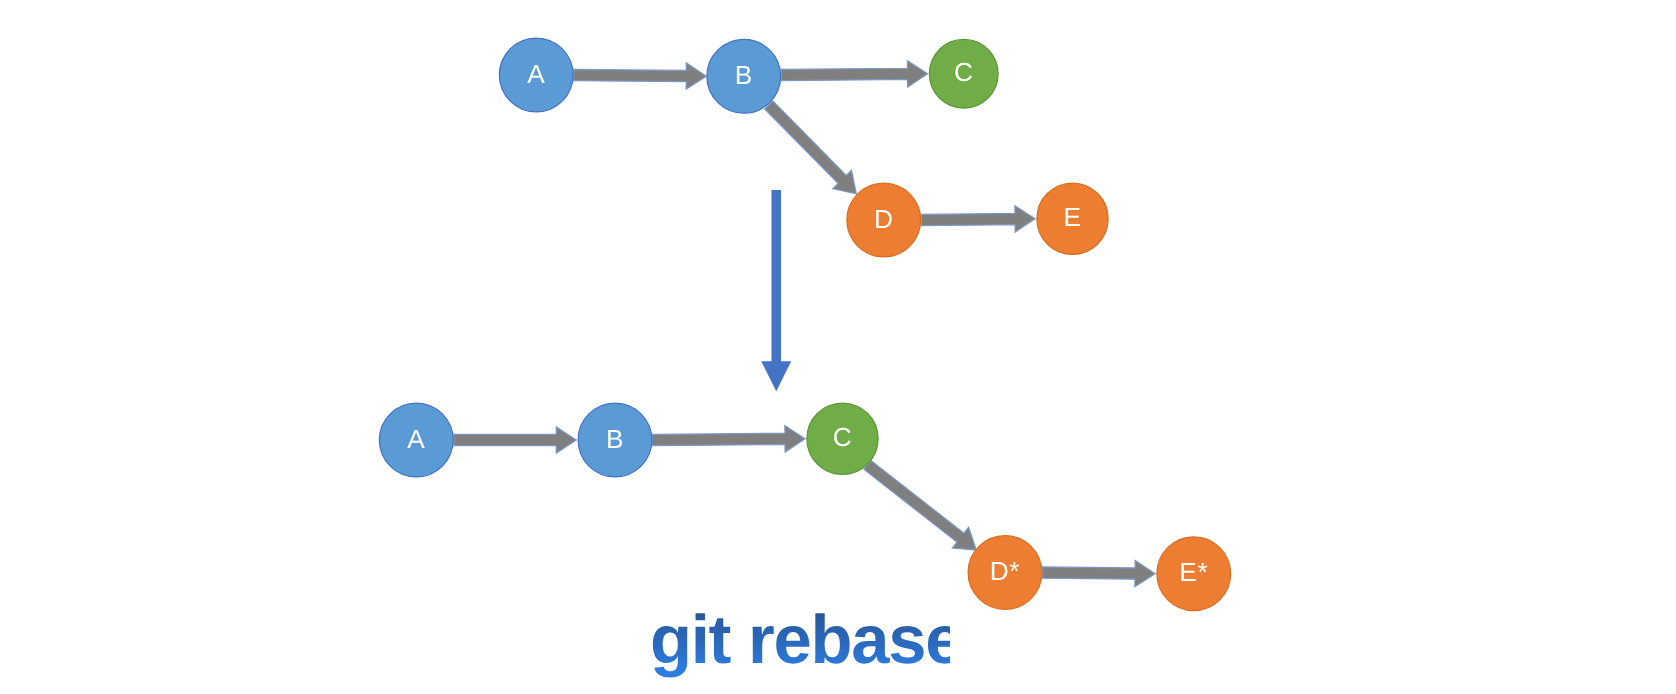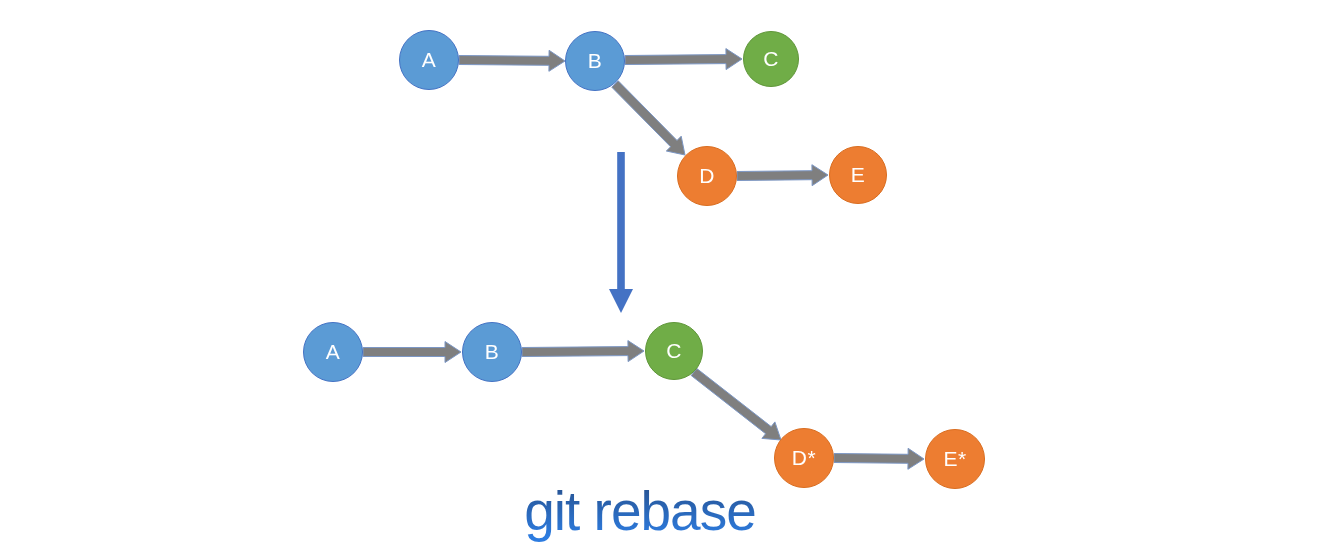--- a/index.html
+++ b/index.html
@@ -36,21 +36,21 @@
     box-sizing: border-box;
     user-select: none;
   }
   .caption {
     position: absolute;
     left: 520px;
     top: 479px;
     width: 240px;
     text-align: center;
     font-size: 55px;
-    font-weight: 400;
+    font-weight: 700;
     letter-spacing: -1px;
     color: #2d6fc4;
     background: linear-gradient(180deg, #27508c 5%, #2d7ce0 90%);
     -webkit-background-clip: text;
     background-clip: text;
     -webkit-text-fill-color: transparent;
     white-space: nowrap;
   }
 </style>
 </head>

